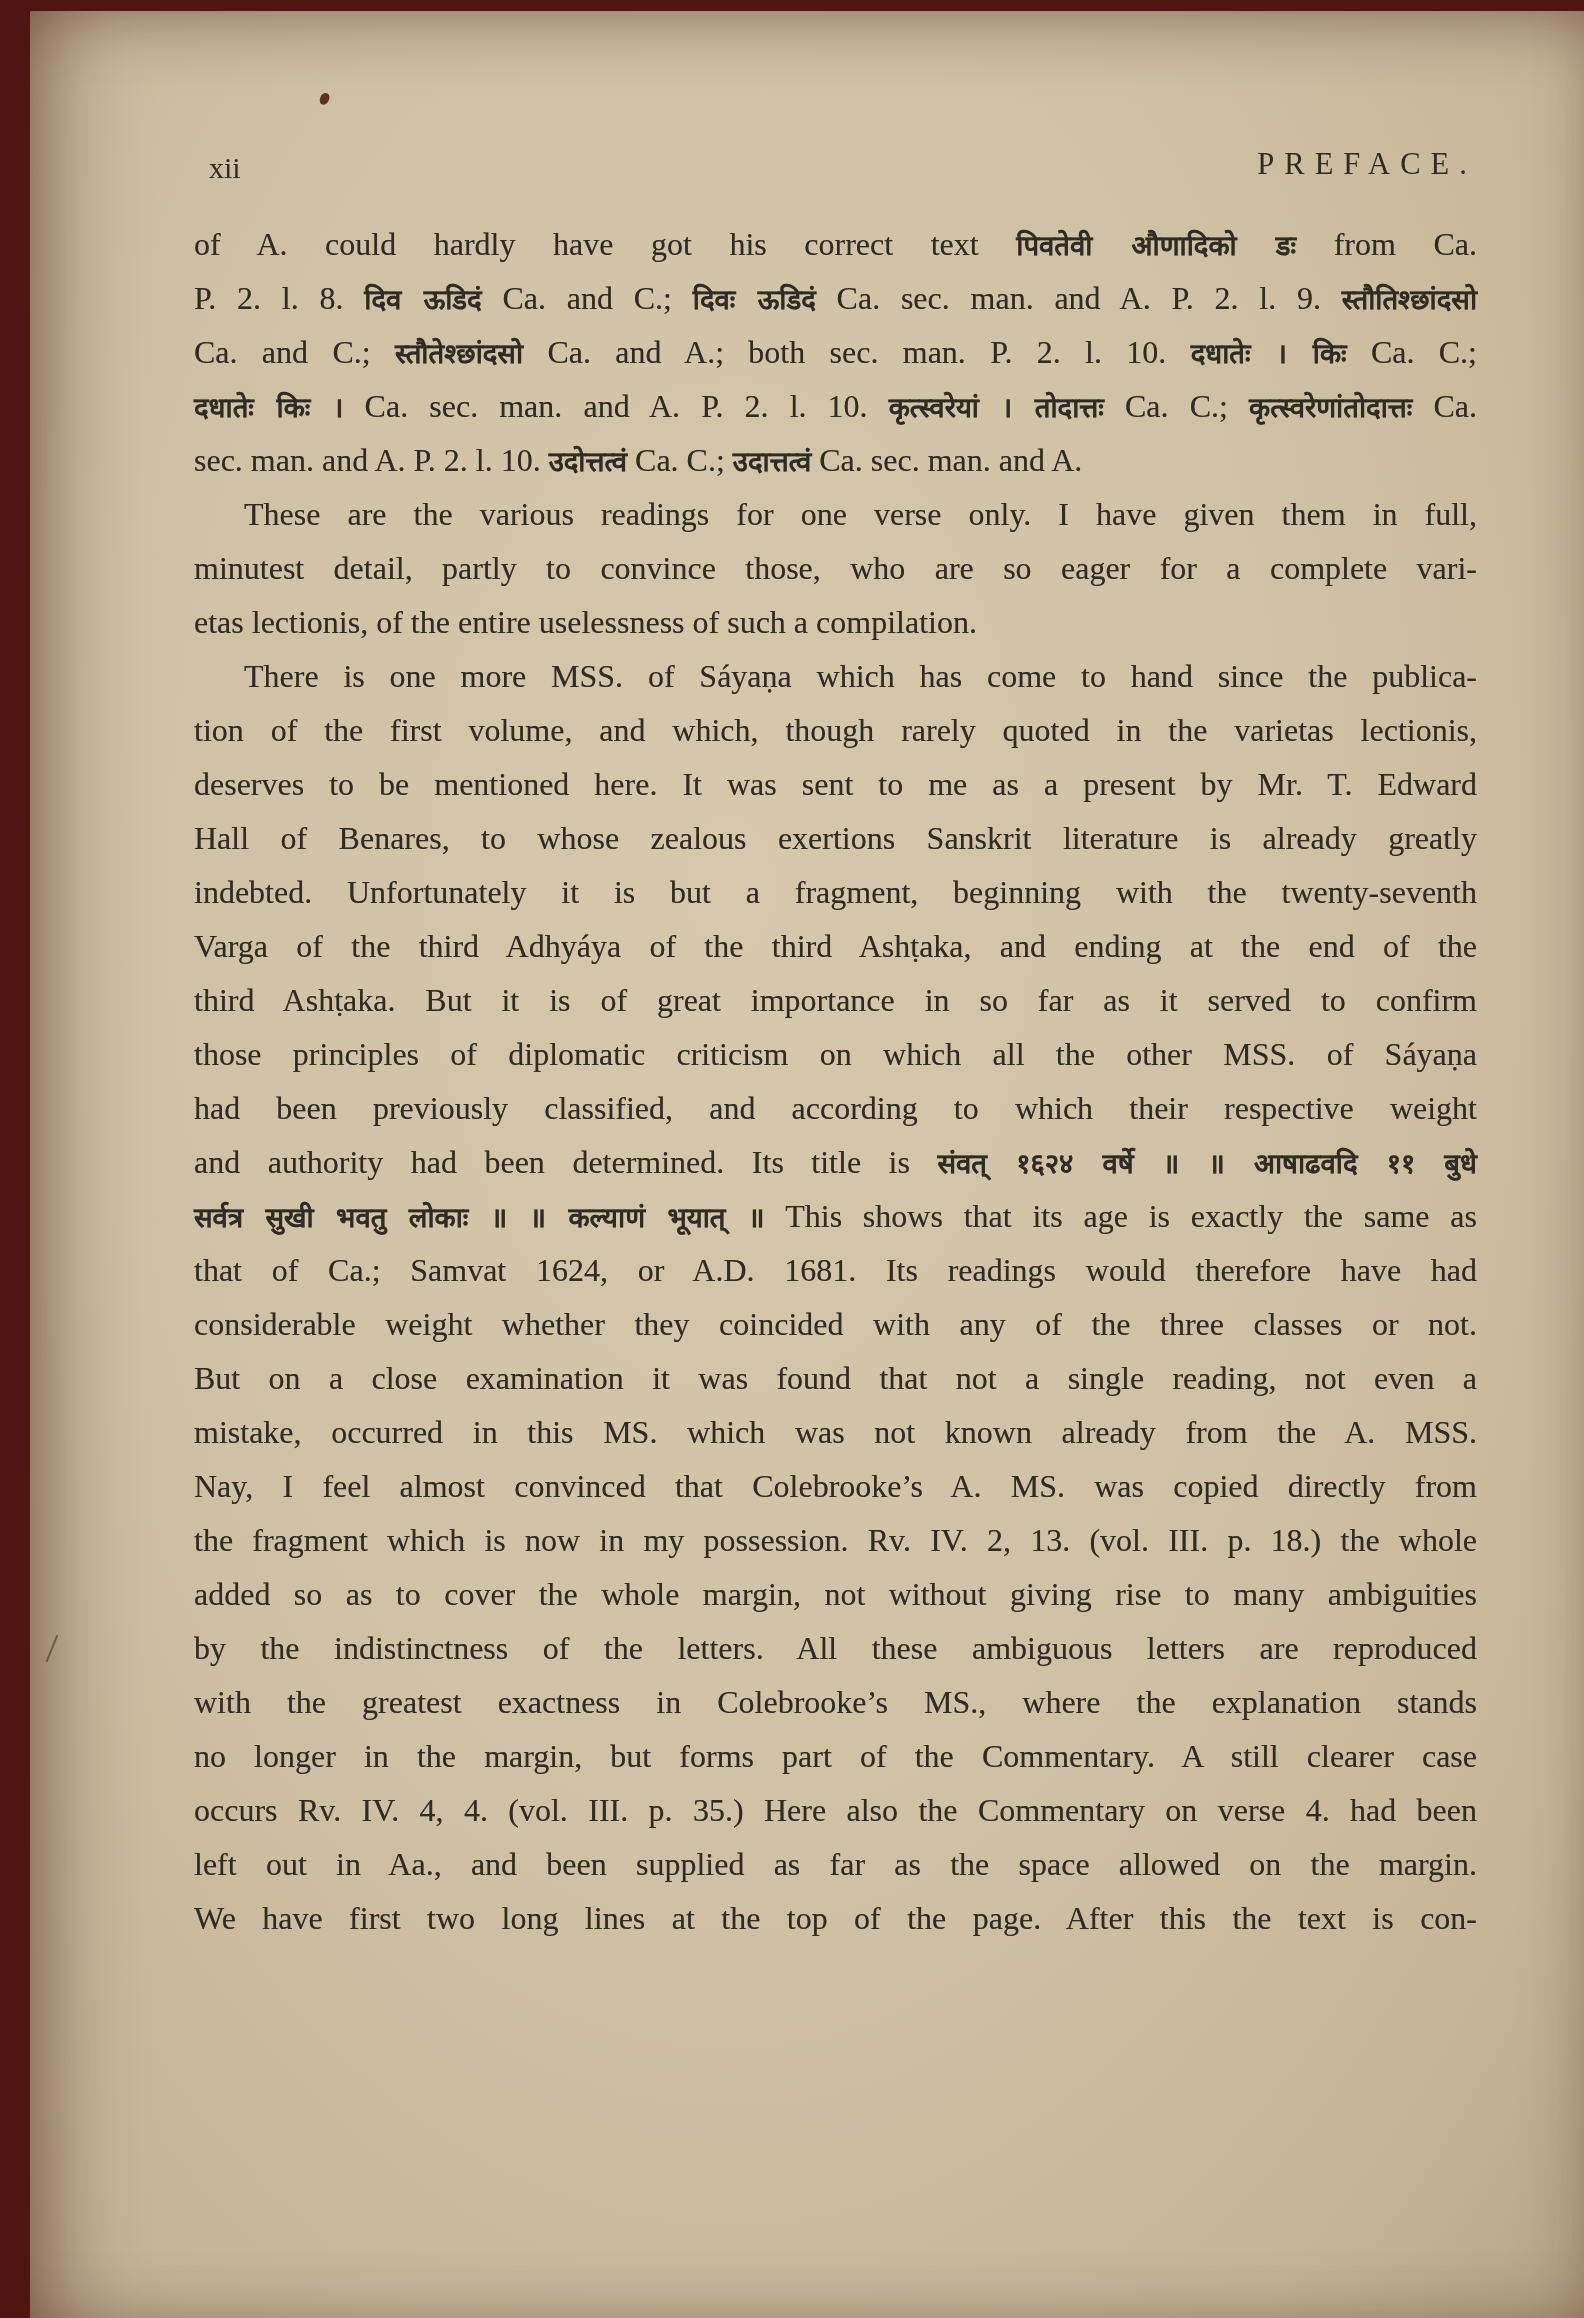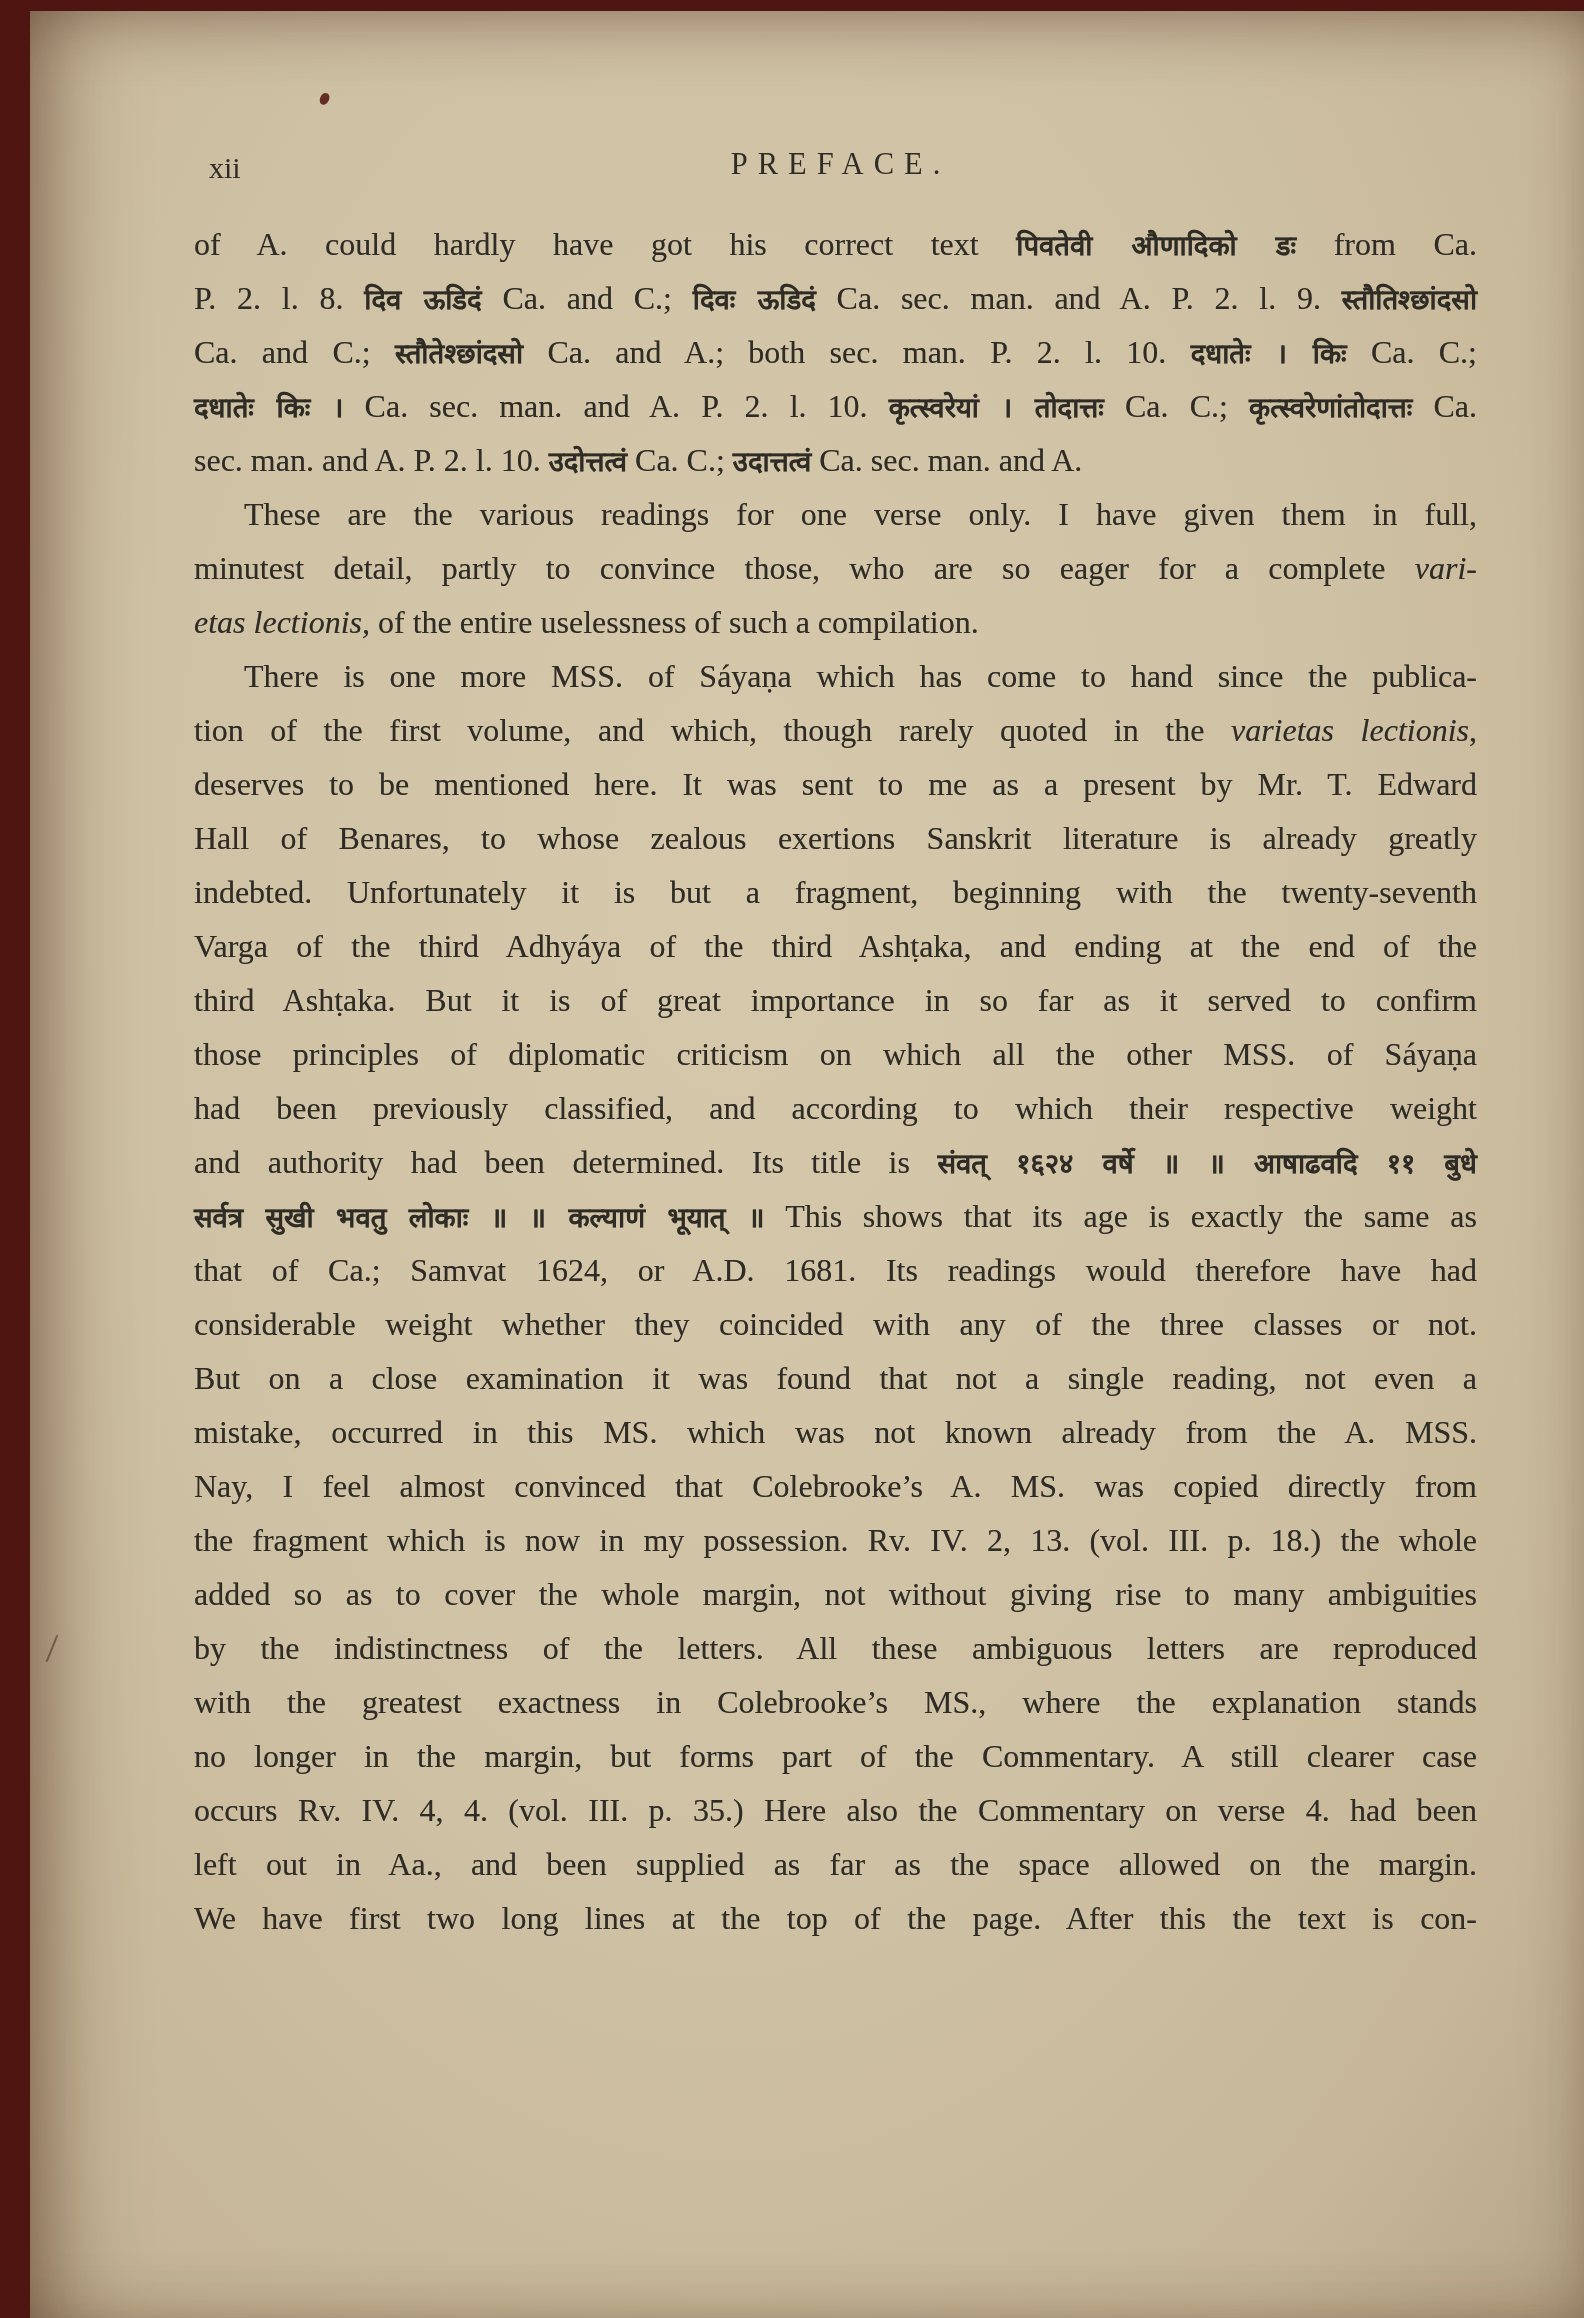--- a/index.html
+++ b/index.html
@@ -27,37 +27,37 @@
   .scratch {
     position:absolute; left:21px; top:1623px; width:2.2px; height:29px;
     background: rgba(66,44,30,.55); transform: rotate(22deg); border-radius:1.1px;
   }
   .folio {
     position:absolute; left:132px; top:142px;
     font-size:30px; line-height:1; color: var(--ink, #2f2c26); margin-left: 47px;
   }
   .running {
     position:absolute; left:164px; top:138px; width:1283px;
-    text-align:center; font-size:30.5px; line-height:1;
+    text-align:right; font-size:30.5px; line-height:1;
     letter-spacing:0.33em; text-indent:0.33em;
     color: var(--ink, #2f2c26);
   }
   .bodytext {
     position:absolute; left:164px; top:206px; width:1283px;
     font-size:32px; color: var(--ink, #2f2c26);
     text-shadow: 0 0 0.6px rgba(47,44,38,0.45);
   }
   .line {
     height:54px; line-height:54px;
     text-align:justify; text-align-last:justify;
     white-space:normal;
   }
   .line.last { text-align-last:left; }
   .line.indent { text-indent:50px; }
-  .it { font-style:italic; }
+  .it { }
   .dev {
     font-family:"DejaVu Sans", sans-serif;
     font-size:0.86em; font-weight:600;
     letter-spacing:0;
   }
 </style>
 </head>
 <body style="--ink: #2f2c26; --edge: #4f1511;">
 
 <div class="paper">

